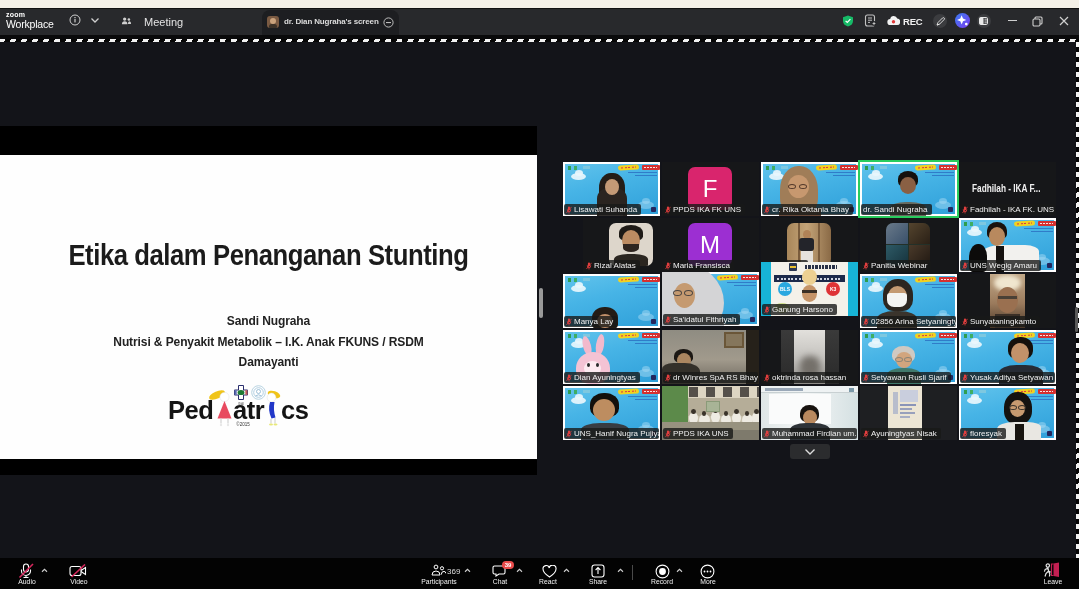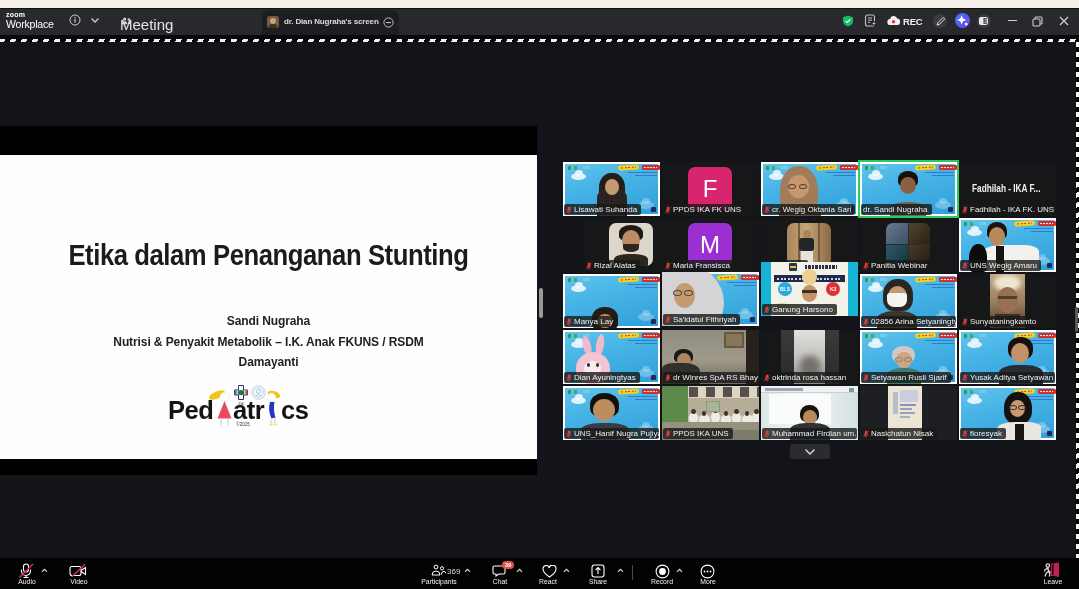--- a/index.html
+++ b/index.html
@@ -59,21 +59,21 @@
   </svg>
 <svg class="a" style="left:90px;top:17px" width="10" height="7" viewBox="0 0 10 7">
     <path d="M1.5 1.5 L5 5 L8.5 1.5" fill="none" stroke="#cfcfcf" stroke-width="1.3"></path>
   </svg>
 <svg class="a" style="left:121px;top:16px" width="11" height="11" viewBox="0 0 12 12" fill="#cfcfcf">
     <circle cx="4" cy="3.4" r="1.8"></circle>
     <circle cx="8.6" cy="3.8" r="1.4"></circle>
     <path d="M1 9 q0-3.4 3-3.4 q3 0 3 3.4 z"></path>
     <path d="M7.6 8.6 q0-2.8 1.6-2.8 q1.8 0 1.8 2.8 z"></path>
   </svg>
-<div class="a" style="left:120px;top:16px;font-size:15px;color:#e4e4e4">Meeting</div>
+<div class="a" style="left:144px;top:16px;font-size:11px;color:#e4e4e4">Meeting</div>
 
 <div class="a" style="left:267px;top:16px;width:12px;height:12px;border-radius:3px;background:#7a5a42;overflow:hidden">
     <div style="position:absolute;left:3px;top:2px;width:6px;height:6px;border-radius:50%;background:#caa27c"></div>
     <div style="position:absolute;left:2px;top:8px;width:8px;height:5px;border-radius:3px;background:#3c3228"></div>
   </div>
 <div class="a" style="left:284px;top:17px;font-size:8px;letter-spacing:-.15px;font-weight:700;color:#dcdcdc">dr. Dian Nugraha's screen</div>
 <svg class="a" style="left:383px;top:17px" width="11" height="11" viewBox="0 0 11 11">
     <circle cx="5.5" cy="5.5" r="4.6" fill="none" stroke="#bdbdbd" stroke-width="1"></circle>
     <rect x="3" y="5" width="5" height="1.1" fill="#bdbdbd"></rect>
   </svg>
@@ -332,21 +332,21 @@
       <div style="position:absolute;left:18px;top:46px;width:42px;height:8px;background:#6a4a3a;"></div>
       <div class="lbl">
         <svg class="mi" viewBox="0 0 7 9">
           <g fill="#e23f3f">
             <rect x="2.2" y="0.5" width="2.6" height="4.5" rx="1.3"></rect>
             <path d="M1 3.5 v1 a2.5 2.5 0 0 0 5 0 v-1 h-1 v1 a1.5 1.5 0 0 1 -3 0 v-1 z"></path>
             <rect x="3" y="7" width="1" height="1.5"></rect>
           </g>
           <path d="M0.5 8 L6.5 0.8" stroke="#e23f3f" stroke-width="0.9"></path>
         </svg>
-        <span>cr. Wegig Oktania Sari</span>
+        <span>cr. Rika Oktania Bhay</span>
       </div>
     </div>
 <div class="tile vbg" style="left:860px;top:162px;box-shadow:inset 0 0 0 2px #fff,0 0 0 2px #29cc5e">
       <div class="gl" style="left:5px;top:4px"></div>
       <div class="gl" style="left:11px;top:4px;background:#3fae62"></div>
       <div class="gl" style="left:20px;top:4px;background:#7ec8e0;width:7px;height:3px"></div>
       <div class="yb" style="left:55px;top:3px"></div>
       <div class="rb" style="left:79px;top:3px;width:18px"></div>
       <div class="bt" style="left:65px;top:9.5px;width:29px"></div>
       <div class="bt" style="left:72px;top:12.5px;width:22px"></div>
@@ -833,21 +833,21 @@
       <div style="position:absolute;left:40px;top:30px;width:10px;height:2px;background:#a8aec4;"></div>
       <div class="lbl">
         <svg class="mi" viewBox="0 0 7 9">
           <g fill="#e23f3f">
             <rect x="2.2" y="0.5" width="2.6" height="4.5" rx="1.3"></rect>
             <path d="M1 3.5 v1 a2.5 2.5 0 0 0 5 0 v-1 h-1 v1 a1.5 1.5 0 0 1 -3 0 v-1 z"></path>
             <rect x="3" y="7" width="1" height="1.5"></rect>
           </g>
           <path d="M0.5 8 L6.5 0.8" stroke="#e23f3f" stroke-width="0.9"></path>
         </svg>
-        <span>Nasichatun Nisak</span>
+        <span>Ayuningtyas Nisak</span>
       </div>
     </div>
 <div class="tile vbg" style="left:959px;top:386px">
       <div class="gl" style="left:5px;top:4px"></div>
       <div class="gl" style="left:11px;top:4px;background:#3fae62"></div>
       <div class="gl" style="left:20px;top:4px;background:#7ec8e0;width:7px;height:3px"></div>
       <div class="yb" style="left:55px;top:3px"></div>
       <div class="rb" style="left:79px;top:3px;width:18px"></div>
       <div class="bt" style="left:65px;top:9.5px;width:29px"></div>
       <div class="bt" style="left:72px;top:12.5px;width:22px"></div>

